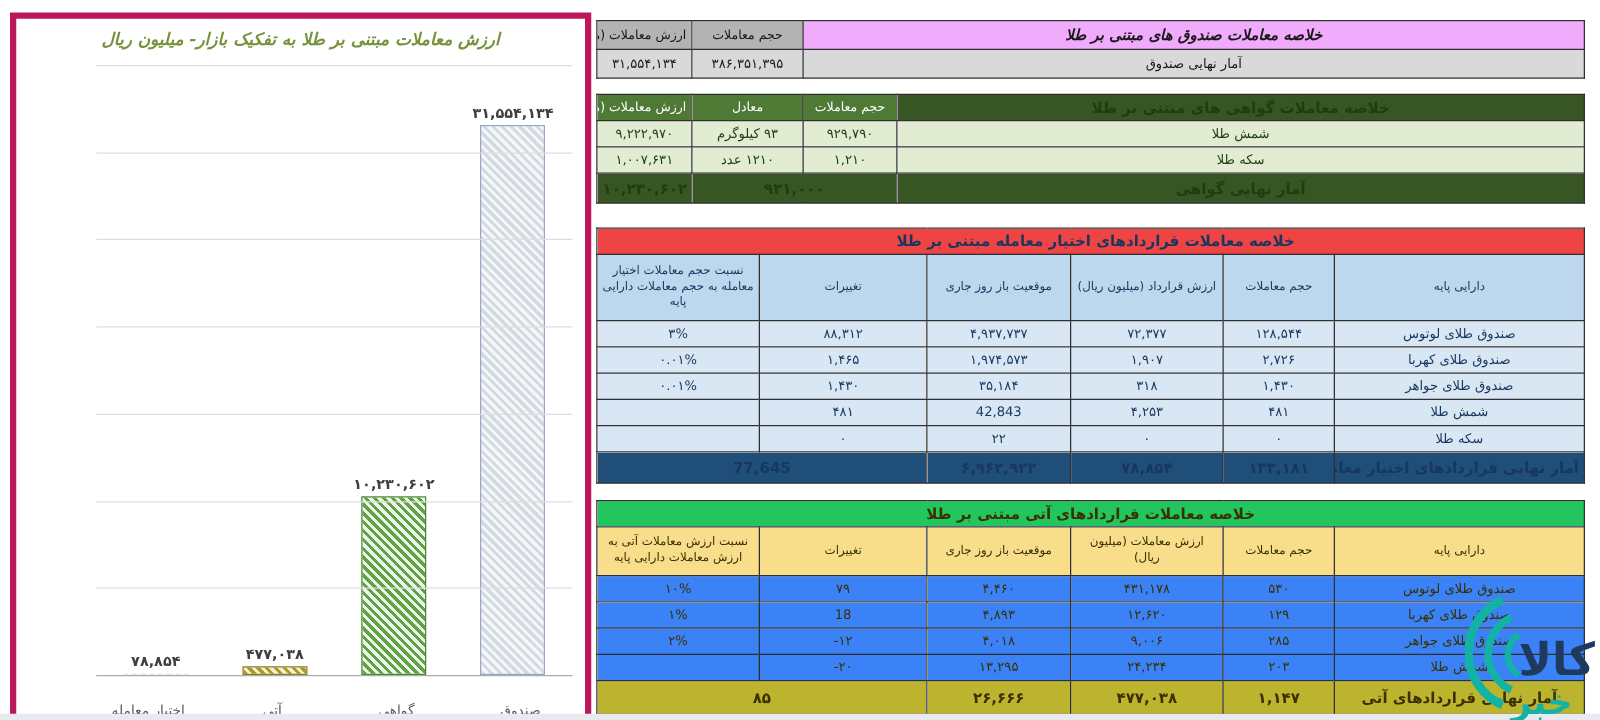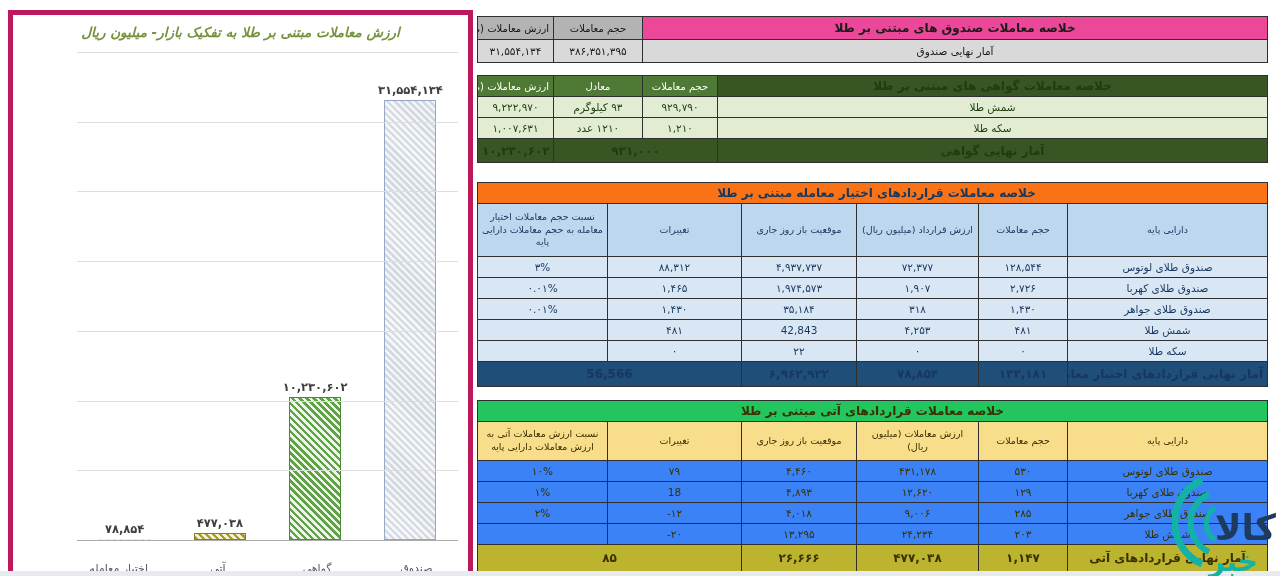--- a/index.html
+++ b/index.html
@@ -32,32 +32,32 @@
   .tables{position:absolute;left:478px;top:0;width:790px;height:576px;direction:rtl;}
   table{position:absolute;right:0;border-collapse:collapse;table-layout:fixed;width:790px;
     font-size:10.5px;}
   td{border:1px solid #2f2f2f;padding:0 4px;text-align:center;overflow:hidden;white-space:nowrap;}
   .num{direction:ltr;}
   .ttl{font-weight:bold;font-size:12px;color:#fff;height:24px;}
   .hdr{font-size:10px;}
   .foot td{font-weight:bold;font-size:12px;color:#fff;}
 
   .t-gray{top:16px;}
-  .t-gray .ttl{background:#ec4899;}
+  .t-gray .ttl{background:#f0abfc;font-style:italic;}
   .t-gray .hdr{background:#b3b3b3;color:#141414;}
   .t-gray tbody td{background:#d9d9d9;color:#1a1a1a;height:22px;}
 
   .t-green{top:75px;}
   .t-green .ttl{background:#375623;}
   .t-green .hdr{background:#4e7a35;color:#fff;}
   .t-green tbody td{background:#e1ecd2;color:#1e3d10;height:20px;}
   .t-green .foot td{background:#375623;height:23px;}
 
   .t-blue{top:182px;}
-  .t-blue .ttl{background:#f97316;padding-left:12px;}
+  .t-blue .ttl{background:#ef4444;padding-left:12px;}
   .t-blue .hdr{background:#bdd7ee;color:#17375e;font-size:9.5px;white-space:normal;line-height:1.35;height:52px;}
   .t-blue tbody td{background:#d9e6f4;color:#17375e;height:20px;}
   .t-blue .foot td{background:#1f4e79;height:24px;}
 
   .t-yellow{top:400px;}
   .t-yellow .ttl{background:#22c55e;}
   .t-yellow .hdr{background:#f8dd8b;color:#3a3000;font-size:9.5px;white-space:normal;line-height:1.35;height:38px;}
   .t-yellow tbody td{background:#3b82f6;color:#3a3000;height:20px;}
   .t-yellow .foot td{background:#bcb32e;height:26px;}
 
@@ -233,21 +233,21 @@
             <td class="num">۰</td>
             <td class="num"></td>
           </tr>
         </tbody>
       <tbody>
       <tr class="foot">
         <td>آمار نهایی قراردادهای اختیار معامله</td>
         <td class="num">۱۳۳,۱۸۱</td>
         <td class="num">۷۸,۸۵۴</td>
         <td class="num">۶,۹۶۲,۹۲۲</td>
-        <td class="num" colspan="2">56,566</td>
+        <td class="num" colspan="2">77,645</td>
       </tr>
       </tbody>
     </table>
 
     <table class="t-yellow">
       <colgroup>
           <col style="width:200px">
           <col style="width:89px">
           <col style="width:122px">
           <col style="width:115px">

